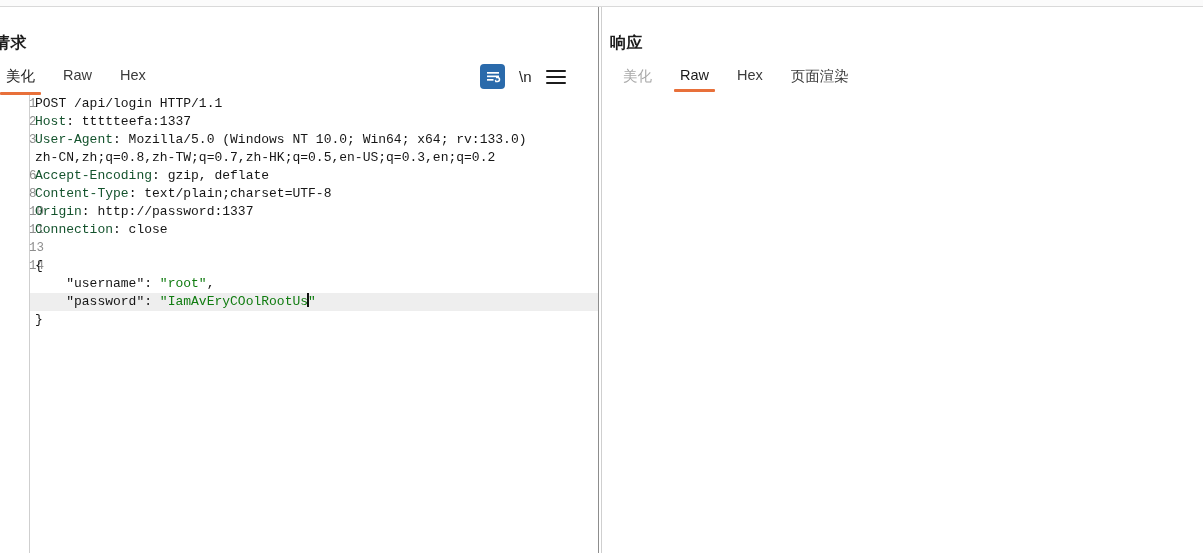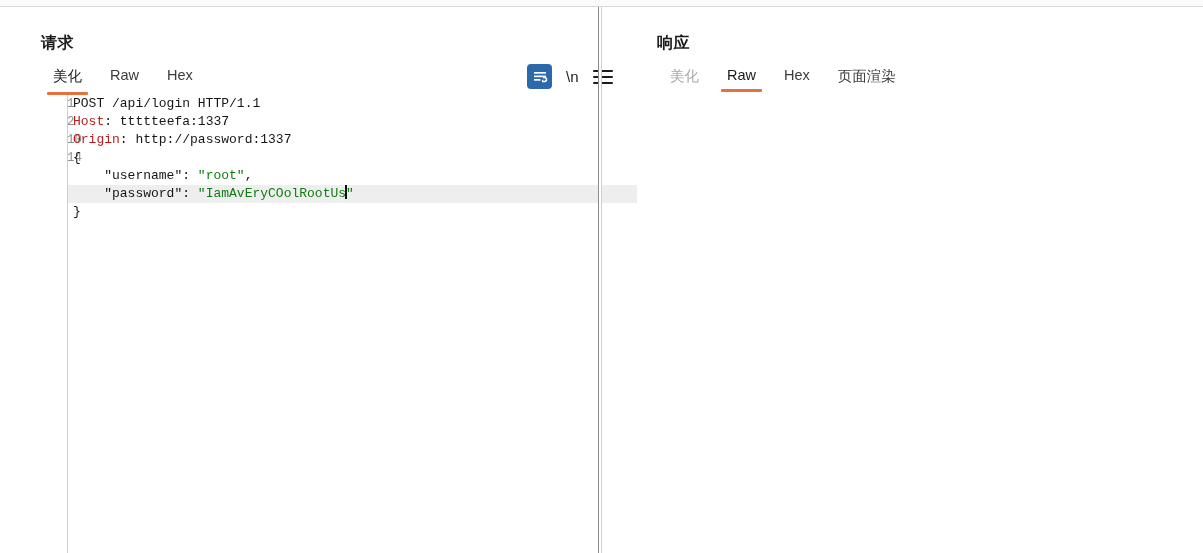--- a/index.html
+++ b/index.html
@@ -8,21 +8,21 @@
     background:#ffffff;
     font-family:"Liberation Sans", sans-serif;
     -webkit-font-smoothing:antialiased;
   }
   .app{position:relative;width:1203px;height:553px;box-sizing:border-box;}
 
   
   .topstrip{position:absolute;left:0;top:0;width:1203px;height:7px;background:#fbfbfb;border-bottom:1px solid #d9d9d9;box-sizing:border-box;}
 
   
-  .pane{position:absolute;top:7px;height:546px;box-sizing:border-box;background:#fff;margin-left:47px;}
+  .pane{position:absolute;top:7px;height:546px;box-sizing:border-box;background:#fff;}
   .pane-left{left:0;width:598px;}
   .pane-right{left:602px;width:601px;}
   .divider{position:absolute;left:598px;top:7px;width:4px;height:546px;background:#ffffff;border-left:1px solid #8d8d8d;border-right:1px solid #cfcfcf;box-sizing:border-box;}
 
   
   .pane-title{position:absolute;font-weight:bold;font-size:16px;color:#1c1c1c;letter-spacing:.5px;}
   .pane-left .pane-title{left:-6px;top:26px;}
   .pane-right .pane-title{left:8px;top:26px;}
 
   
@@ -49,36 +49,36 @@
   .lay + .lay{border-left:1px solid #d2d2d2;}
   .lay.active{background:#2a6aab;}
   .lay .ic2{display:flex;gap:3px;}
   .lay .ic2 span{display:block;width:8px;height:14px;background:#ffffff;}
   .lay .icrows{display:flex;flex-direction:column;gap:3px;}
   .lay .icrows span{display:block;width:19px;height:5px;background:#8c8c8c;}
   .lay .icsq{display:block;width:19px;height:13px;background:#8c8c8c;}
 
   
   .editor{position:absolute;font-family:"Liberation Mono","DejaVu Sans Mono",monospace;font-size:13px;line-height:18px;color:#161616;}
-  .pane-left .editor{left:8px;top:88px;width:598px;height:458px;}
+  .pane-left .editor{left:17px;top:88px;width:598px;height:458px;}
   .pane-right .editor{left:0;top:88px;width:601px;height:458px;}
   .lines{position:relative;}
   .row{position:relative;height:18px;white-space:pre;}
   .row .hl{position:absolute;left:0;top:0;height:18px;background:#eeeeee;}
   .pane-left .row .hl{left:13px;width:569px;}
   .ln{position:absolute;width:0;text-align:right;color:#8e8e8e;font-size:12.5px;line-height:18px;}
   .pane-left .ln{left:12px;transform:translateX(-100%);}
   .pane-right .ln{left:621px;transform:translateX(-100%);}
   .code{position:relative;display:block;}
   .pane-left .code{padding-left:18px;}
   .pane-right .code{padding-left:631px;}
   .gutterline{position:absolute;top:0;width:1px;background:#cfcfcf;}
   .pane-left .gutterline{left:12px;height:458px;}
 
-  .k{color:#b91c1c;}      
+  .k{color:#14532d;}      
   .v{color:#161616;}      
   .s{color:#107c10;}      
   .p{color:#161616;}      
   .jk{color:#161616;}     
   .caret{display:inline-block;width:2px;height:14px;background:#111;vertical-align:-2px;margin:0 -1px;}
 </style>
 </head>
 <body>
 
 <div class="app">
@@ -128,21 +128,27 @@
           <i></i>
           <i></i>
         </div>
     </div>
 
     <div class="editor">
       <div class="gutterline"></div>
       <div class="lines">
           <div class="row"><span class="ln">1</span><span class="code"><span class="v">POST /api/login HTTP/1.1</span></span></div>
           <div class="row"><span class="ln">2</span><span class="code"><span class="k">Host</span><span class="v">: ttttteefa:1337</span></span></div>
+          <div class="row"><span class="ln">3</span><span class="code"><span class="k">User-Agent</span><span class="v">: Mozilla/5.0 (Windows NT 10.0; Win64; x64; rv:133.0)</span></span></div>
+          <div class="row"><span class="ln"></span><span class="code"><span class="v">zh-CN,zh;q=0.8,zh-TW;q=0.7,zh-HK;q=0.5,en-US;q=0.3,en;q=0.2</span></span></div>
+          <div class="row"><span class="ln">6</span><span class="code"><span class="k">Accept-Encoding</span><span class="v">: gzip, deflate</span></span></div>
+          <div class="row"><span class="ln">8</span><span class="code"><span class="k">Content-Type</span><span class="v">: text/plain;charset=UTF-8</span></span></div>
           <div class="row"><span class="ln">10</span><span class="code"><span class="k">Origin</span><span class="v">: http://password:1337</span></span></div>
+          <div class="row"><span class="ln">11</span><span class="code"><span class="k">Connection</span><span class="v">: close</span></span></div>
+          <div class="row"><span class="ln">13</span><span class="code"></span></div>
           <div class="row"><span class="ln">14</span><span class="code"><span class="p">{</span></span></div>
           <div class="row"><span class="ln"></span><span class="code"><span class="jk">    "username"</span><span class="p">: </span><span class="s">"root"</span><span class="p">,</span></span></div>
           <div class="row"><div class="hl"></div><span class="ln"></span><span class="code"><span class="jk">    "password"</span><span class="p">: </span><span class="s">"IamAvEryCOolRootUs</span><span class="caret"></span><span class="s">"</span></span></div>
           <div class="row"><span class="ln"></span><span class="code"><span class="p">}</span></span></div>
         </div>
     </div>
   </div>
 
   <div class="divider"></div>
 

